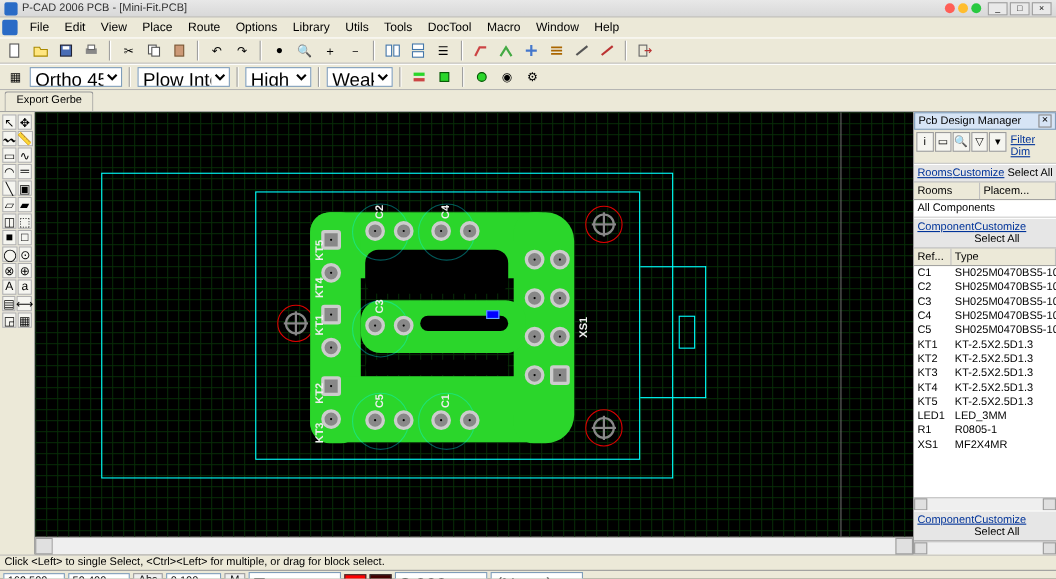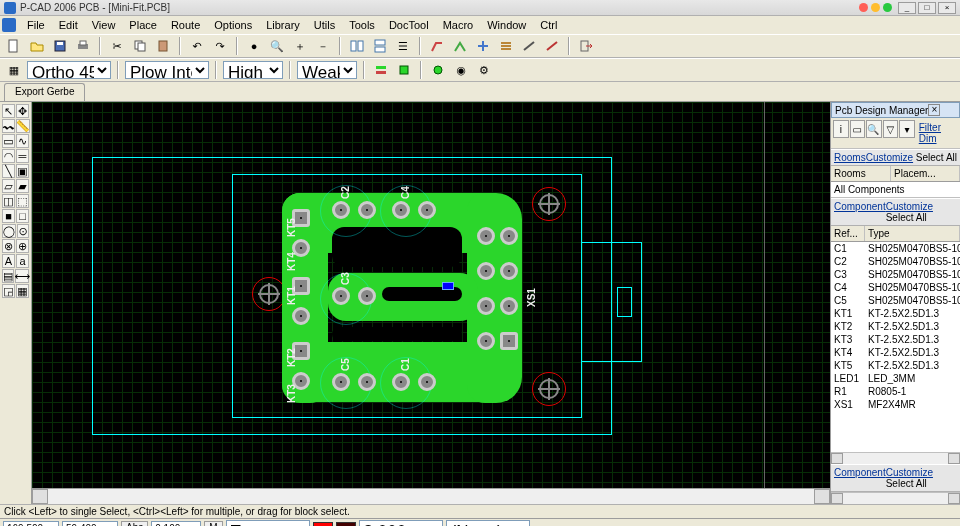--- a/index.html
+++ b/index.html
@@ -65,21 +65,21 @@
   .courtyard { position:absolute; border:1px solid rgba(0,255,255,0.35); border-radius:50%; }
   .refdes { position:absolute; color:#eee; font:bold 10px sans-serif; transform:rotate(-90deg); transform-origin:left top; white-space:nowrap;}
   .chip { position:absolute; width:12px; height:8px; background:#00f; border:1px solid #6af;}
 
   .hscroll { height: 16px; background: #ece9d8; border-top:1px solid #9c9c9c; display:flex; }
   .hscroll .arr { width:16px; background:#e0e0e0; border:1px solid #9c9c9c; }
   .hscroll .track { flex:1; background:#efefef; }
 
   
   .rightpanel { width: 130px; background:#ece9d8; border-left:1px solid #9c9c9c; display:flex; flex-direction:column; font-size:10px; }
-  .panel-title { height:16px; background:#d6e4f5; border:1px solid #7f9db9; display:flex; align-items:center; padding:0 3px; }
+  .panel-title { height:16px; background:#d6e4f5; border:1px solid #7f9db9; display:flex; align-items:center; padding:0 3px; justify-content:space-between;}
   .panel-title .x { width:12px; height:12px; border:1px solid #888; text-align:center; line-height:10px;}
   .panel-row { display:flex; gap:1px; padding:2px; border-bottom:1px solid #c0c0c0; }
   .panel-row .pbtn { width:18px; height:18px; border:1px solid #9c9c9c; background:#f5f5f0; display:flex; align-items:center; justify-content:center;}
   .panel-row .plink { padding:2px 3px; text-decoration:underline; color:#003399; cursor:pointer; }
   .section-hdr { display:flex; justify-content:space-between; padding:2px 3px; background:#e6e6e6; border-top:1px solid #fff; border-bottom:1px solid #b0b0b0;}
   .section-hdr span:first-child { text-decoration:underline; color:#003399;}
   .complist { flex:0 0 auto; }
   .complist-hdr { display:flex; background:#ece9d8; border-bottom:1px solid #9c9c9c;}
   .complist-hdr .col { padding:2px 3px; border-right:1px solid #c0c0c0;}
   .col.ref { width:34px;} .col.type { flex:1;}
@@ -128,21 +128,21 @@
   <div class="menuitem">View</div>
   <div class="menuitem">Place</div>
   <div class="menuitem">Route</div>
   <div class="menuitem">Options</div>
   <div class="menuitem">Library</div>
   <div class="menuitem">Utils</div>
   <div class="menuitem">Tools</div>
   <div class="menuitem">DocTool</div>
   <div class="menuitem">Macro</div>
   <div class="menuitem">Window</div>
-  <div class="menuitem">Ctrl</div>
+  <div class="menuitem">Help</div>
 </div>
 
 <div class="toolbar">
   <div class="tb-btn">
       <svg class="ico" viewBox="0 0 14 14">
         <rect x="2" y="1" width="8" height="12" fill="#fff" stroke="#555"></rect>
       </svg>
     </div>
   <div class="tb-btn">
       <svg class="ico" viewBox="0 0 14 14">

